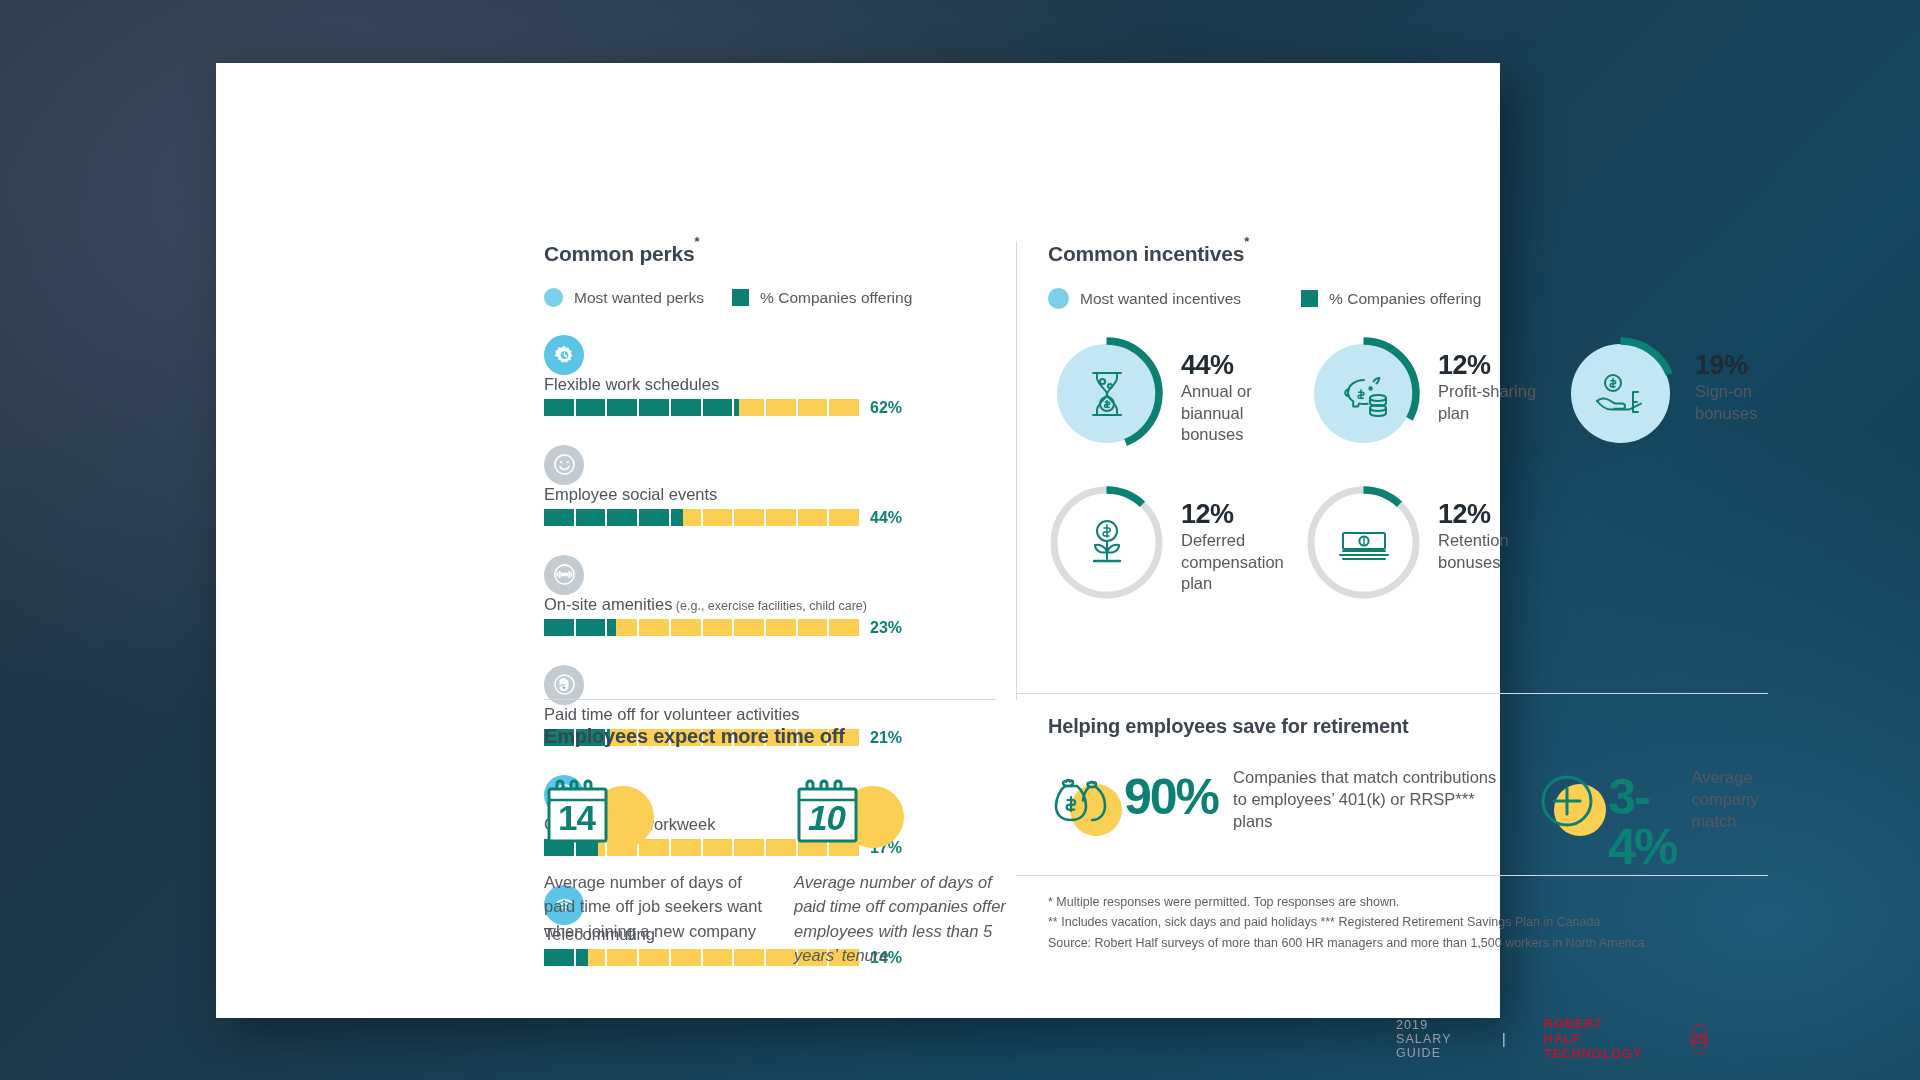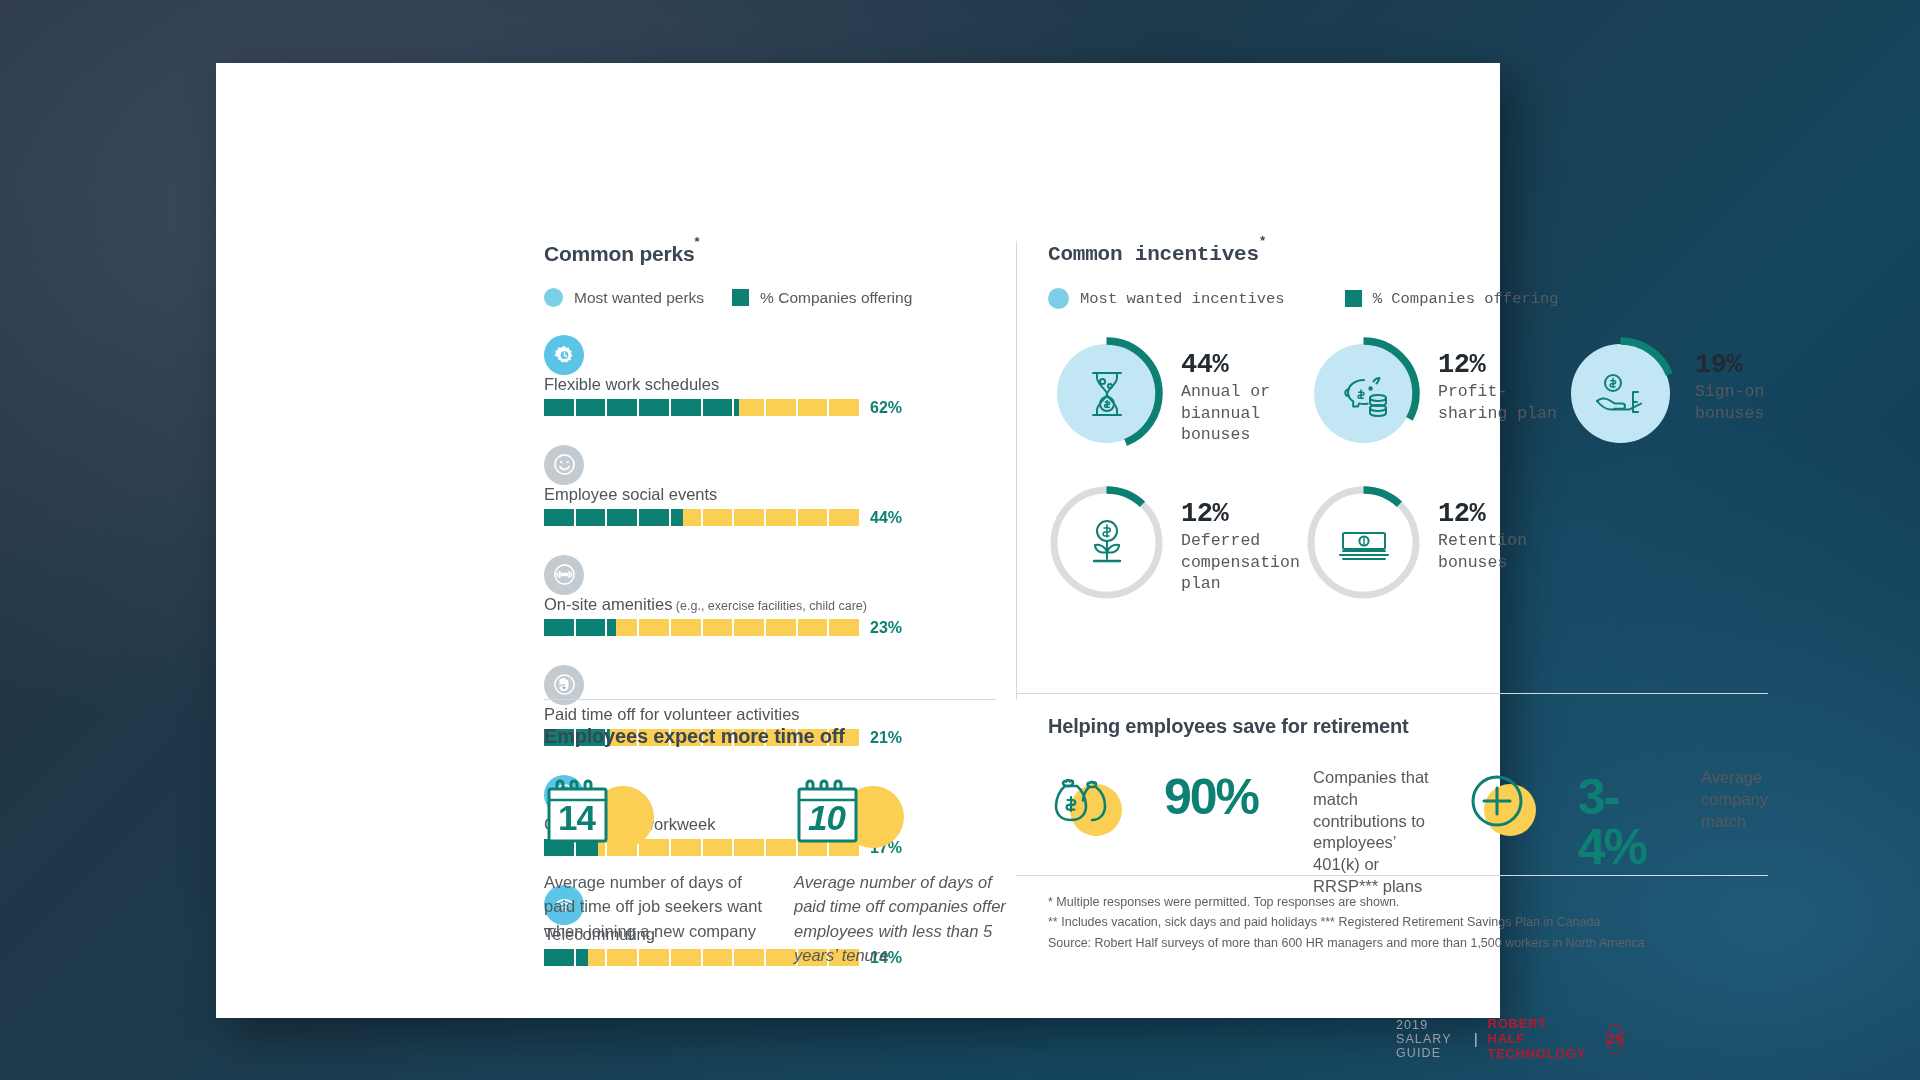--- a/index.html
+++ b/index.html
@@ -137,21 +137,21 @@
   .to-card + .to-card { margin-left: 30px; font-style: italic; }
 
   
   #vdiv {
     position: absolute; left: 800px; top: 178px;
     width: 1px; height: 459px; background: #d6d9dc;
   }
 
   
   #right-col {
-    position: absolute; left: 832px; top: 178px; width: 720px; font-family: Liberation Mono, monospace;
+    position: absolute; left: 832px; top: 178px; width: 720px;
   }
   #inc-title { font-size: 21px; }
   #inc-title sup { font-size: 13px; top: -7px; position: relative; }
   #inc-legend { margin-top: 22px; }
   #inc-legend .legend-dot { width: 21px; height: 21px; }
   #inc-legend-gap { width: 60px; }
 
   #inc-grid {
     display: grid;
     grid-template-columns: 257px 257px 206px;
@@ -183,21 +183,21 @@
   
   #right-divider {
     position: absolute; left: 800px; top: 630px;
     width: 752px; height: 1px; background: #d6d9dc;
   }
 
   
   #retire { position: absolute; left: 832px; top: 652px; width: 720px; }
   #retire-title { font-size: 20px; }
   #retire-items { display: flex; margin-top: 26px; }
-  .ret-item { display: flex; align-items: flex-start; gap: 40px; }
+  .ret-item { display: flex; align-items: flex-start; }
   .ret-art { position: relative; width: 76px; height: 70px; flex: none; margin-top: 6px;}
   .ret-art .dot {
     position: absolute; left: 22px; top: 14px;
     width: 52px; height: 52px; border-radius: 50%;
     background: #fbce54;
   }
   .ret-art svg { position: absolute; left: 4px; top: 0; }
   .ret-big {
     font-size: 50px; font-weight: bold; color: #0c8073;
     letter-spacing: -2px; line-height: 1; margin-top: 8px;
@@ -214,21 +214,21 @@
     width: 752px; height: 1px; background: #d6d9dc;
   }
   #footnotes {
     position: absolute; left: 832px; top: 829px; width: 760px;
     font-size: 12.5px; color: #5d6166; line-height: 1.62;
   }
 
   
   #footer {
     position: absolute; left: 1180px; top: 953px;
-    display: flex; align-items: center;
+    display: flex; align-items: center; gap: 28px;
   }
   #footer-guide {
     font-size: 12.5px; color: #9a9ea2; letter-spacing: 1.1px;
   }
   #footer-sep {
     margin: 0 10px; color: #c8cbce; font-size: 14px;
   }
   #footer-brand {
     font-size: 13px; font-weight: bold; color: #b5192e; letter-spacing: 0.7px;
   }

